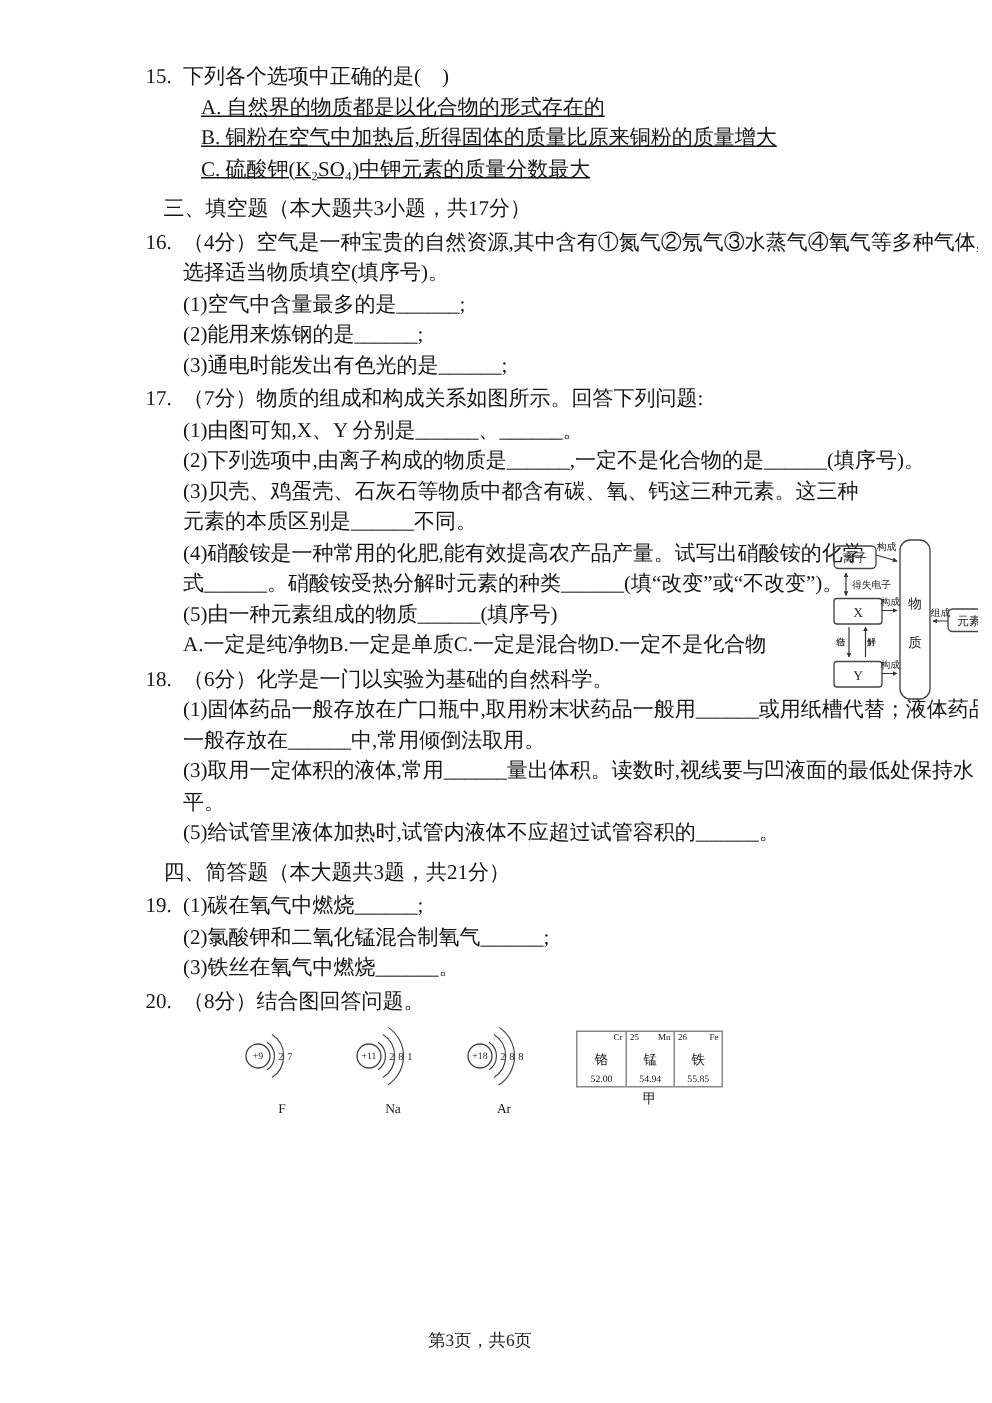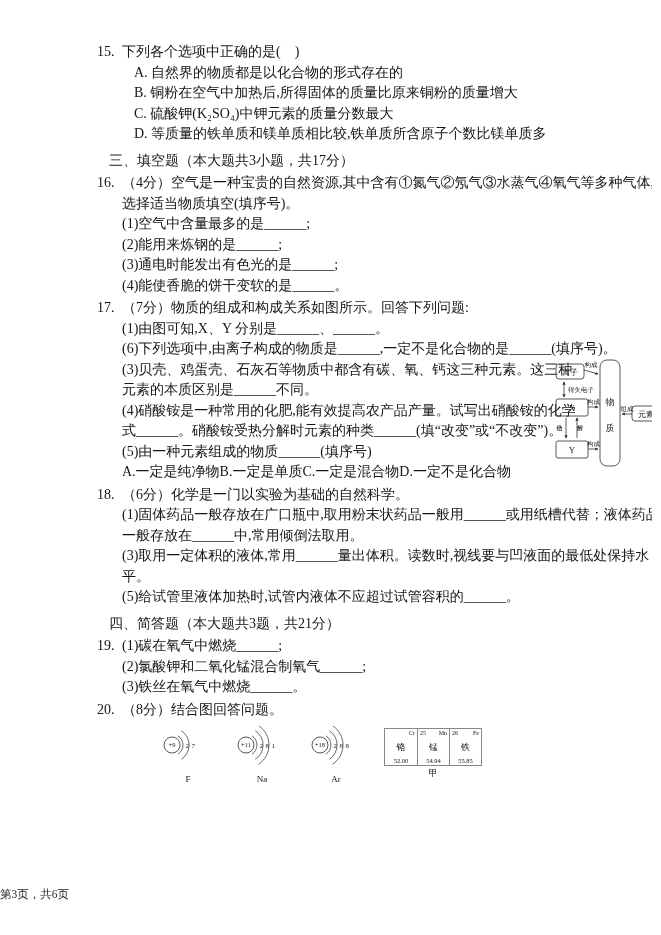--- a/index.html
+++ b/index.html
@@ -2,76 +2,74 @@
 <html><head>
 <meta charset="utf-8">
 <style>
   html,body{margin:0;padding:0;background:#ffffff;}
   .page{position:relative;width:652px;height:935px;background:#fff;overflow:hidden;
         font-family:"Liberation Serif","DejaVu Serif",serif;color:#161616;
         font-size:14px;line-height:20.5px;}
   .content{position:absolute;left:97px;top:42px;width:563px;}
   .q{position:relative;padding-left:25px;margin-bottom:2px;}
   .qnum{position:absolute;left:0;top:0;width:24px;}
-  .opt{margin-left:12px;}
+  .opt{margin-left:12px;text-decoration:underline;}
   .sec-title{font-weight:normal;margin:6px 0 2px 12px;}
   .sub{margin:0;}
   .narrow{width:456px;}
   
   .q17-diagram{position:absolute;left:554px;top:357px;width:108px;height:114px;}
   
   .figure20{display:flex;align-items:flex-start;gap:22px;margin:6px 0 0 40px;}
   .atom{display:flex;flex-direction:column;align-items:center;}
   .atom-label{font-size:9px;line-height:10px;margin-top:1px;}
   .ptable-wrap{display:flex;flex-direction:column;align-items:center;margin-top:2px;}
   .ptable{display:flex;border:1px solid #888;}
   .pcell{width:32px;height:36px;padding:1px 2px;box-sizing:border-box;
          display:flex;flex-direction:column;justify-content:space-between;}
   .pcell + .pcell{border-left:1px solid #888;}
   .pcell-top{display:flex;justify-content:space-between;font-size:6px;line-height:7px;}
   .pnum{min-width:4px;}
   .pname{font-size:9px;line-height:10px;text-align:center;}
   .pmass{font-size:6.5px;line-height:7px;text-align:center;}
   .pcaption{font-size:9px;line-height:10px;margin-top:2px;}
-  .footer{position:absolute;left:0;right:12px;top:884px;
+  .footer{position:absolute;left:0;right:12px;top:884px;text-align:center;
           font-size:11.5px;color:#222;}
   svg text{font-family:"Liberation Serif","DejaVu Serif",serif;}
   .vtext{writing-mode:vertical-rl;text-orientation:upright;}
 </style>
 </head>
 <body>
 
 <div class="page">
   <div class="content">
 
     <div class="q">
       <span class="qnum">15.</span>
       <div>下列各个选项中正确的是(　)</div>
       <div class="opt">A. 自然界的物质都是以化合物的形式存在的</div>
       <div class="opt">B. 铜粉在空气中加热后,所得固体的质量比原来铜粉的质量增大</div>
       <div class="opt">C. 硫酸钾(K₂SO₄)中钾元素的质量分数最大</div>
-      <div class="opt">D. 等质量的铁单质和镁单质相比较,铁单质所含原子个数比镁单质多</div>
     </div>
 
     <div class="sec-title">三、填空题（本大题共3小题，共17分）</div>
 
     <div class="q">
       <span class="qnum">16.</span>
       <div>（4分）空气是一种宝贵的自然资源,其中含有①氮气②氖气③水蒸气④氧气等多种气体,选择适当物质填空(填序号)。</div>
       <div class="sub">(1)空气中含量最多的是______;</div>
       <div class="sub">(2)能用来炼钢的是______;</div>
       <div class="sub">(3)通电时能发出有色光的是______;</div>
-      <div class="sub">(4)能使香脆的饼干变软的是______。</div>
     </div>
 
     <div class="q">
       <span class="qnum">17.</span>
       <div>（7分）物质的组成和构成关系如图所示。回答下列问题:</div>
       <div class="sub">(1)由图可知,X、Y 分别是______、______。</div>
-      <div class="sub">(6)下列选项中,由离子构成的物质是______,一定不是化合物的是______(填序号)。</div>
+      <div class="sub">(2)下列选项中,由离子构成的物质是______,一定不是化合物的是______(填序号)。</div>
       <div class="sub narrow">(3)贝壳、鸡蛋壳、石灰石等物质中都含有碳、氧、钙这三种元素。这三种元素的本质区别是______不同。</div>
       <div class="sub narrow">(4)硝酸铵是一种常用的化肥,能有效提高农产品产量。试写出硝酸铵的化学式______。硝酸铵受热分解时元素的种类______(填“改变”或“不改变”)。</div>
       <div class="sub">(5)由一种元素组成的物质______(填序号)</div>
       <div class="sub">A.一定是纯净物B.一定是单质C.一定是混合物D.一定不是化合物</div>
     </div>
 
     <div class="q">
       <span class="qnum">18.</span>
       <div>（6分）化学是一门以实验为基础的自然科学。</div>
       <div class="sub">(1)固体药品一般存放在广口瓶中,取用粉末状药品一般用______或用纸槽代替；液体药品一般存放在______中,常用倾倒法取用。</div>

